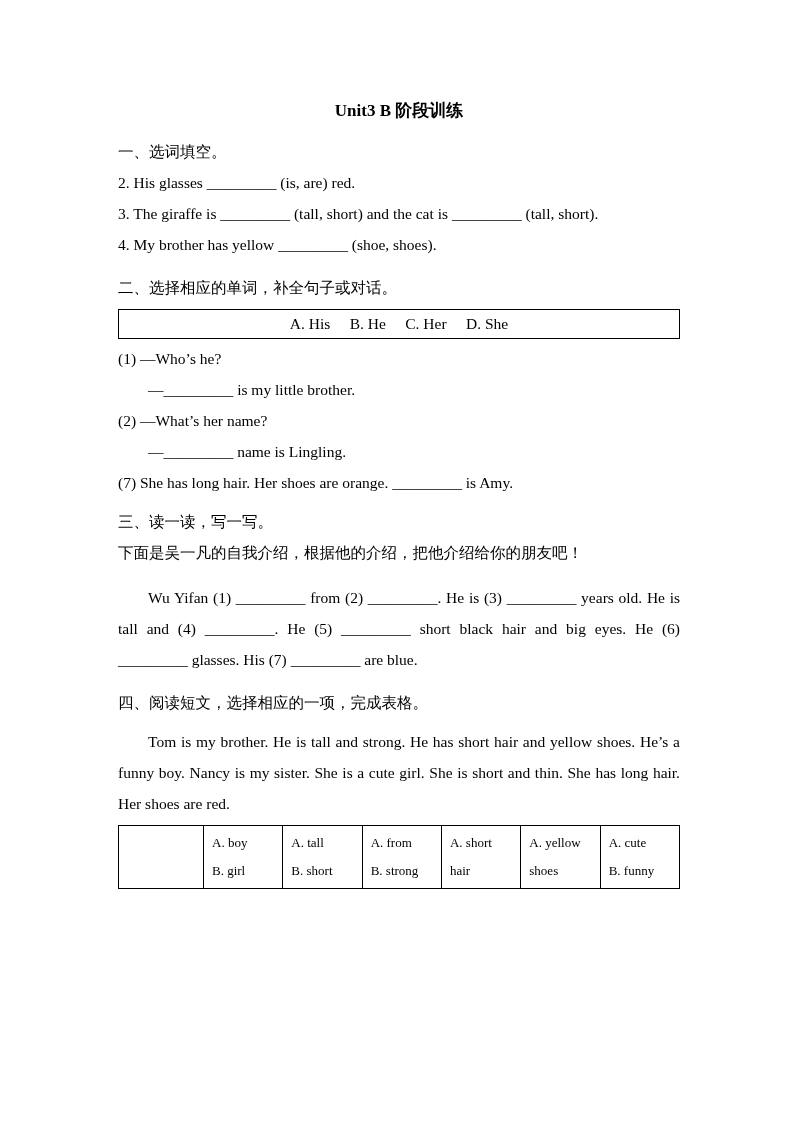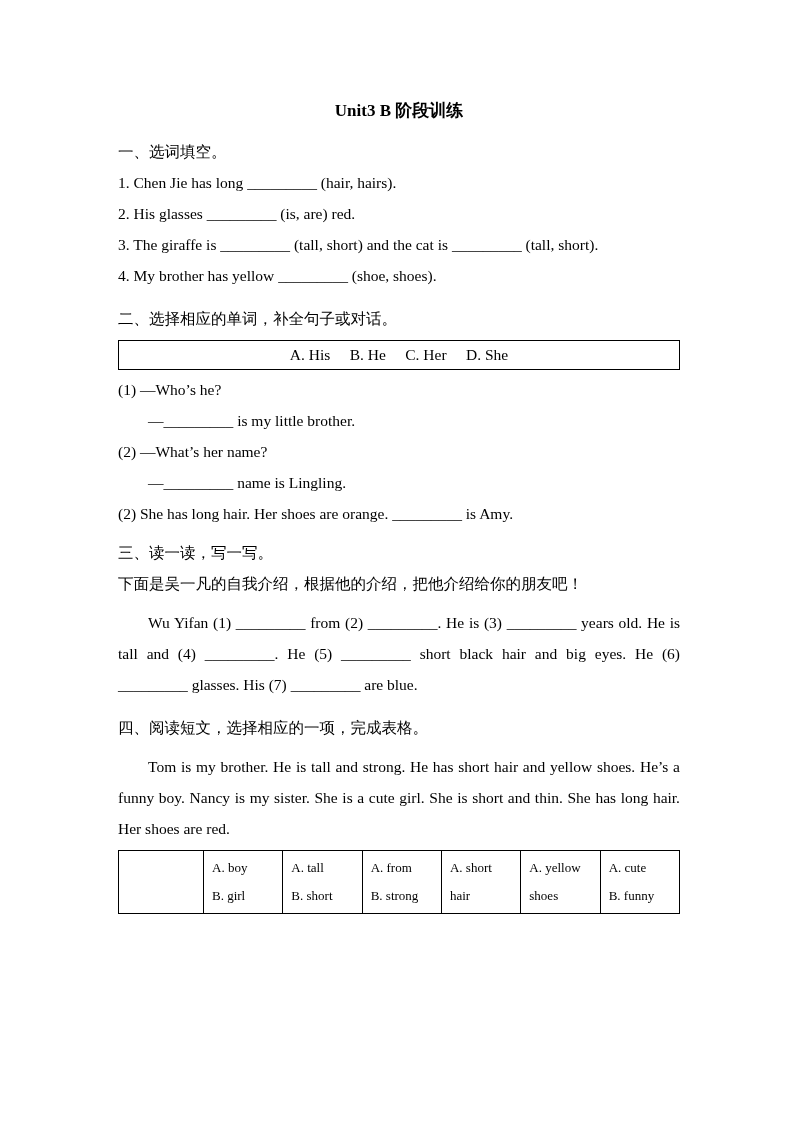--- a/index.html
+++ b/index.html
@@ -36,21 +36,21 @@
     line-height: 28px;
     white-space: pre;
   }
   .indent { padding-left: 30px; }
   .para {
     line-height: 31px;
     text-align: justify;
     text-indent: 30px;
     margin-top: 8px;
   }
-  .para.no-gap { margin-top: 8px; }
+  .para.no-gap { margin-top: 14px; }
   table.answer-table {
     margin-top: 6px;
     width: 100%;
     border-collapse: collapse;
     table-layout: fixed;
   }
   table.answer-table td {
     border: 1px solid #000;
     vertical-align: top;
     padding: 3px 8px;
@@ -61,32 +61,31 @@
   col.c-name { width: 85px; }
 </style>
 </head>
 <body>
 
 <div class="page">
 
   <h1 class="title">Unit3 B 阶段训练</h1>
 
   <div class="line sec-heading">一、选词填空。</div>
-  <div class="line">1. Chen Jie has long _________ (hair, hairs).</div>
   <div class="line">2. His glasses _________ (is, are) red.</div>
   <div class="line">3. The giraffe is _________ (tall, short) and the cat is _________ (tall, short).</div>
   <div class="line">4. My brother has yellow _________ (shoe, shoes).</div>
 
   <div class="line sec-heading">二、选择相应的单词，补全句子或对话。</div>
   <div class="word-bank">A. His     B. He     C. Her     D. She</div>
   <div class="line">(1) —Who’s he?</div>
   <div class="line indent">—_________ is my little brother.</div>
   <div class="line">(2) —What’s her name?</div>
   <div class="line indent">—_________ name is Lingling.</div>
-  <div class="line">(2) She has long hair. Her shoes are orange. _________ is Amy.</div>
+  <div class="line">(7) She has long hair. Her shoes are orange. _________ is Amy.</div>
 
   <div class="line sec-heading tight">三、读一读，写一写。</div>
   <div class="line">下面是吴一凡的自我介绍，根据他的介绍，把他介绍给你的朋友吧！</div>
   <div class="para no-gap">Wu Yifan (1) _________ from (2) _________. He is (3) _________ years old. He is tall and (4) _________. He (5) _________ short black hair and big eyes. He (6) _________ glasses. His (7) _________ are blue.</div>
 
   <div class="line sec-heading">四、阅读短文，选择相应的一项，完成表格。</div>
   <div class="para">Tom is my brother. He is tall and strong. He has short hair and yellow shoes. He’s a funny boy. Nancy is my sister. She is a cute girl. She is short and thin. She has long hair. Her shoes are red.</div>
 
   <table class="answer-table">
     <colgroup>

